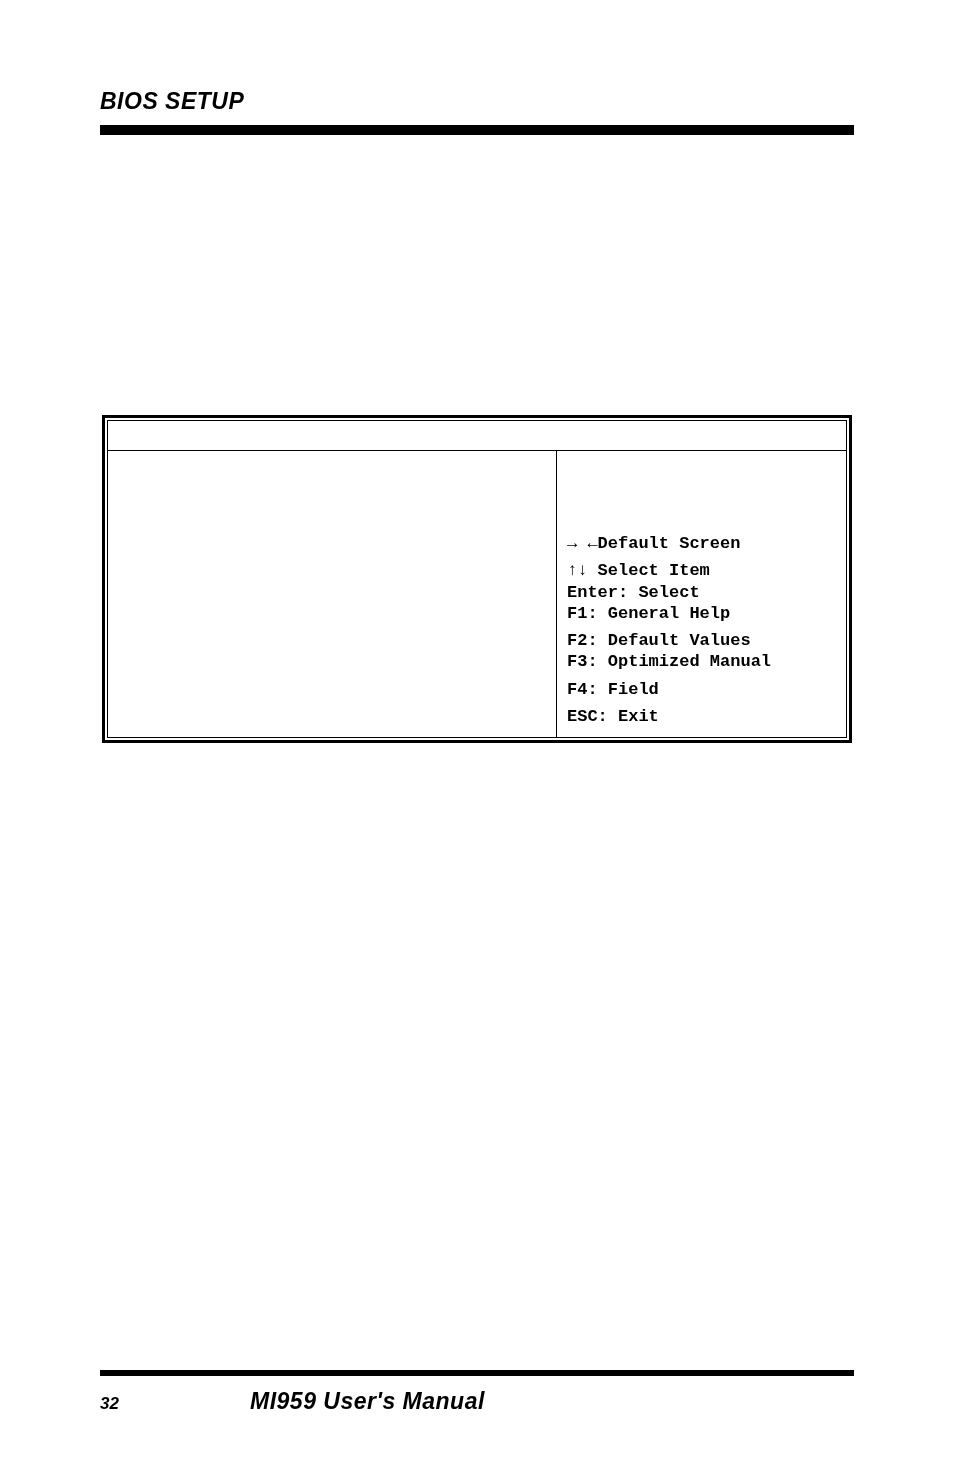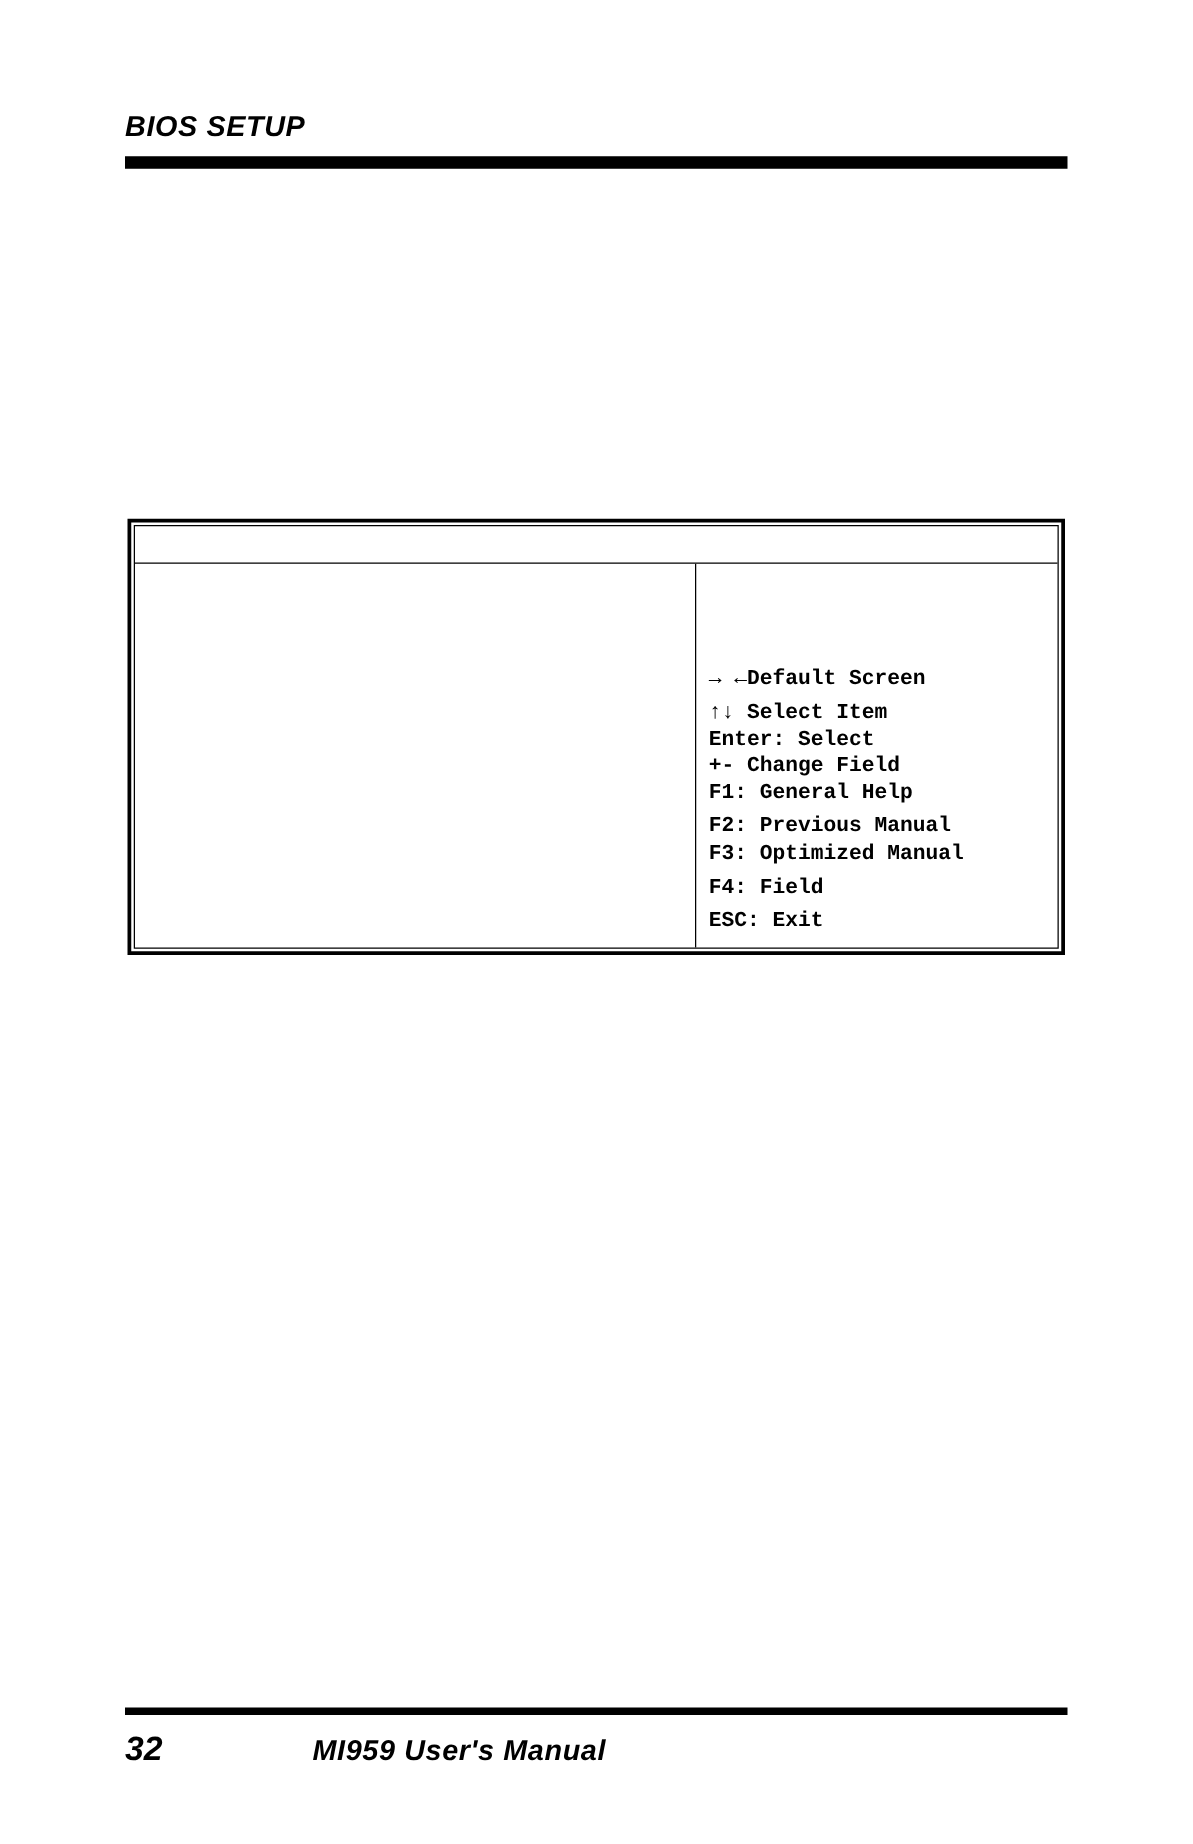--- a/index.html
+++ b/index.html
@@ -74,21 +74,21 @@
     background: #000;
     margin-bottom: 12px;
   }
   .footer-row {
     display: flex;
     align-items: baseline;
   }
   .footer-pagenum {
     font-style: italic;
     font-weight: bold;
-    font-size: 27px;
+    font-size: 17px;
     width: 150px;
   }
   .footer-center {
     flex: 1;
     font-style: italic;
     font-weight: bold;
     font-size: 23px;
     letter-spacing: 0.5px;
   }
   .footer-spacer-right {
@@ -108,25 +108,24 @@
       <div class="bios-content">
         <div class="bios-left"></div>
         <div class="bios-right">
           <div class="spacer-top"></div>
           <div class="group">
             <div>→ ←Default Screen</div>
           </div>
           <div class="group">
             <div>↑↓ Select Item</div>
             <div>Enter: Select</div>
-            <div>+-  Change Field</div>
             <div>F1: General Help</div>
           </div>
           <div class="group">
-            <div>F2: Previous Manual</div>
+            <div>F2: Default Values</div>
             <div>F3: Optimized Manual</div>
           </div>
           <div class="group">
             <div>F4: Field</div>
           </div>
           <div>
             <div>ESC: Exit</div>
           </div>
         </div>
       </div>

